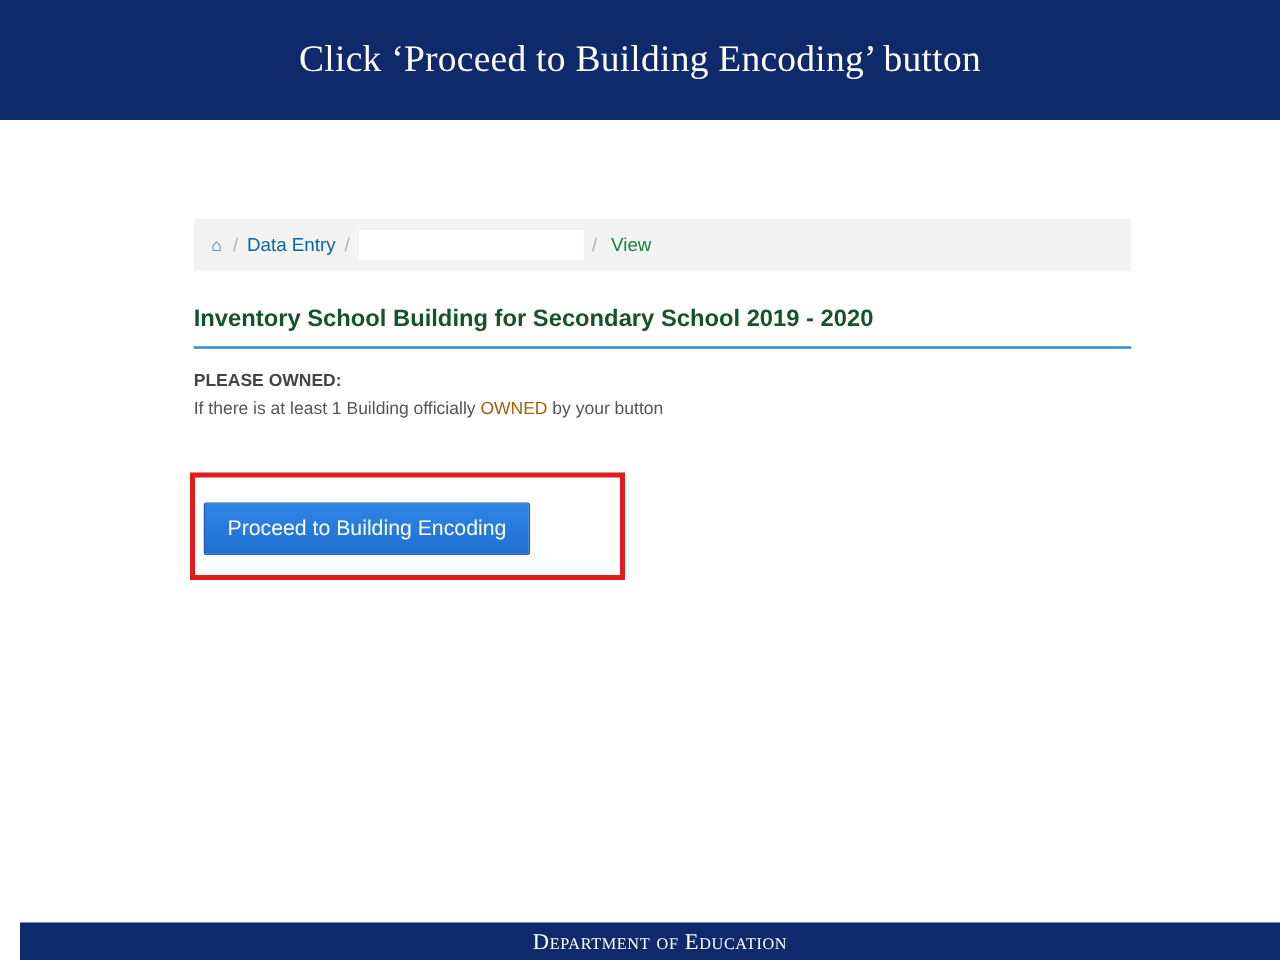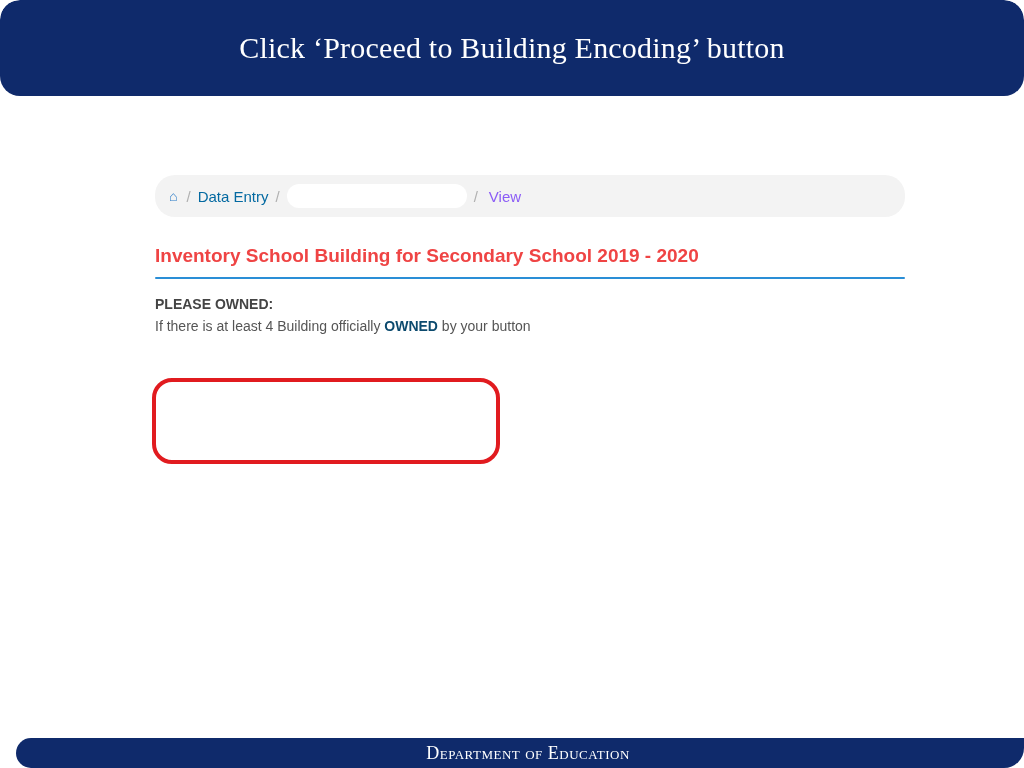--- a/index.html
+++ b/index.html
@@ -1,35 +1,35 @@
 <!DOCTYPE html>
 <html><head>
 <meta charset="utf-8">
 <style>
-  * { box-sizing: border-box; margin: 0; padding: 0; border-radius: 20px; }
+  * { box-sizing: border-box; margin: 0; padding: 0; }
   html, body { width: 1024px; height: 768px; font-family: Georgia, 'Times New Roman', serif; background: #ffffff; overflow: hidden; }
   .slide { position: relative; width: 1024px; height: 768px; background: #ffffff; }
   .title-bar { position: absolute; top: 0; left: 0; width: 1024px; height: 96px; background: #0f2a6b; display: flex; align-items: center; justify-content: center; }
   .title-text { color: #ffffff; font-size: 30px; font-weight: 400; letter-spacing: 0.2px; }
   .content { position: absolute; top: 175px; left: 155px; width: 750px; }
   .breadcrumb { width: 100%; height: 42px; background: #f3f3f3; display: flex; align-items: center; padding: 0 14px; font-family: Verdana, Geneva, sans-serif; font-size: 15px; color: #999; }
   .breadcrumb .home-icon { color: #2a7bc7; font-size: 14px; margin-right: 2px; }
   .breadcrumb .sep { margin: 0 7px; color: #b0b0b0; }
   .breadcrumb .link { color: #0369a1; }
   .breadcrumb .blank { display: inline-block; width: 180px; height: 24px; background: #ffffff; vertical-align: middle; }
-  .breadcrumb .view { color: #8b5cf6; margin-left: 4px; }
-  .heading { margin-top: 28px; font-family: Verdana, Geneva, sans-serif; font-size: 19px; font-weight: 700; color: #ef4444; }
+  .breadcrumb .view { color: #15803d; margin-left: 4px; }
+  .heading { margin-top: 28px; font-family: Verdana, Geneva, sans-serif; font-size: 19px; font-weight: 700; color: #14532d; }
   .rule { margin-top: 10px; width: 100%; height: 0; border-top: 2px solid #2a8ed6; }
   .note { margin-top: 16px; font-family: Verdana, Geneva, sans-serif; font-size: 14px; color: #555; line-height: 1.4; }
   .note .label { font-weight: 700; color: #444; display: block; margin-bottom: 2px; }
   .highlight-box { position: absolute; top: 378px; left: 152px; width: 348px; height: 86px; border: 4px solid #e11b1f; pointer-events: none; }
   .proceed-btn { position: absolute; top: 402px; left: 163px; height: 42px; padding: 0 18px; background: linear-gradient(#2f86e6, #1f6fd0); border: 1px solid #1a5fb5; border-radius: 2px; color: #ffffff; font-family: Verdana, Geneva, sans-serif; font-size: 17px; display: flex; align-items: center; cursor: pointer; }
   .footer-bar { position: absolute; bottom: 0; left: 16px; width: 1024px; height: 30px; background: #0f2a6b; display: flex; align-items: center; justify-content: center; }
   .footer-text { color: #ffffff; font-variant: small-caps; font-size: 18px; letter-spacing: 0.5px; font-family: Georgia, 'Times New Roman', serif; }
-  .bold { font-weight: 700; color: #0c4a6e; }
+  .bold { font-weight: 400; color: #a16207; }
 </style>
 </head>
 <body>
 
 <div class="slide">
 
   <div class="title-bar">
     <div class="title-text">Click ‘Proceed to Building Encoding’ button</div>
   </div>
 
@@ -43,24 +43,25 @@
       <span class="blank"></span>
       <span class="sep">/</span>
       <span class="view">View</span>
     </div>
 
     <div class="heading">Inventory School Building for Secondary School 2019 - 2020</div>
     <div class="rule"></div>
 
     <div class="note">
       <span class="label">PLEASE OWNED:</span>
-      <span>If there is at least 4 Building officially </span><span class="bold">OWNED</span><span> by your button</span><br>
+      <span>If there is at least 1 Building officially </span><span class="bold">OWNED</span><span> by your button</span><br>
     </div>
 
   </div>
 
+  <button class="proceed-btn">Proceed to Building Encoding</button>
   <div class="highlight-box"></div>
 
   <div class="footer-bar">
     <div class="footer-text">Department of Education</div>
   </div>
 
 </div>
 
 </body></html>

